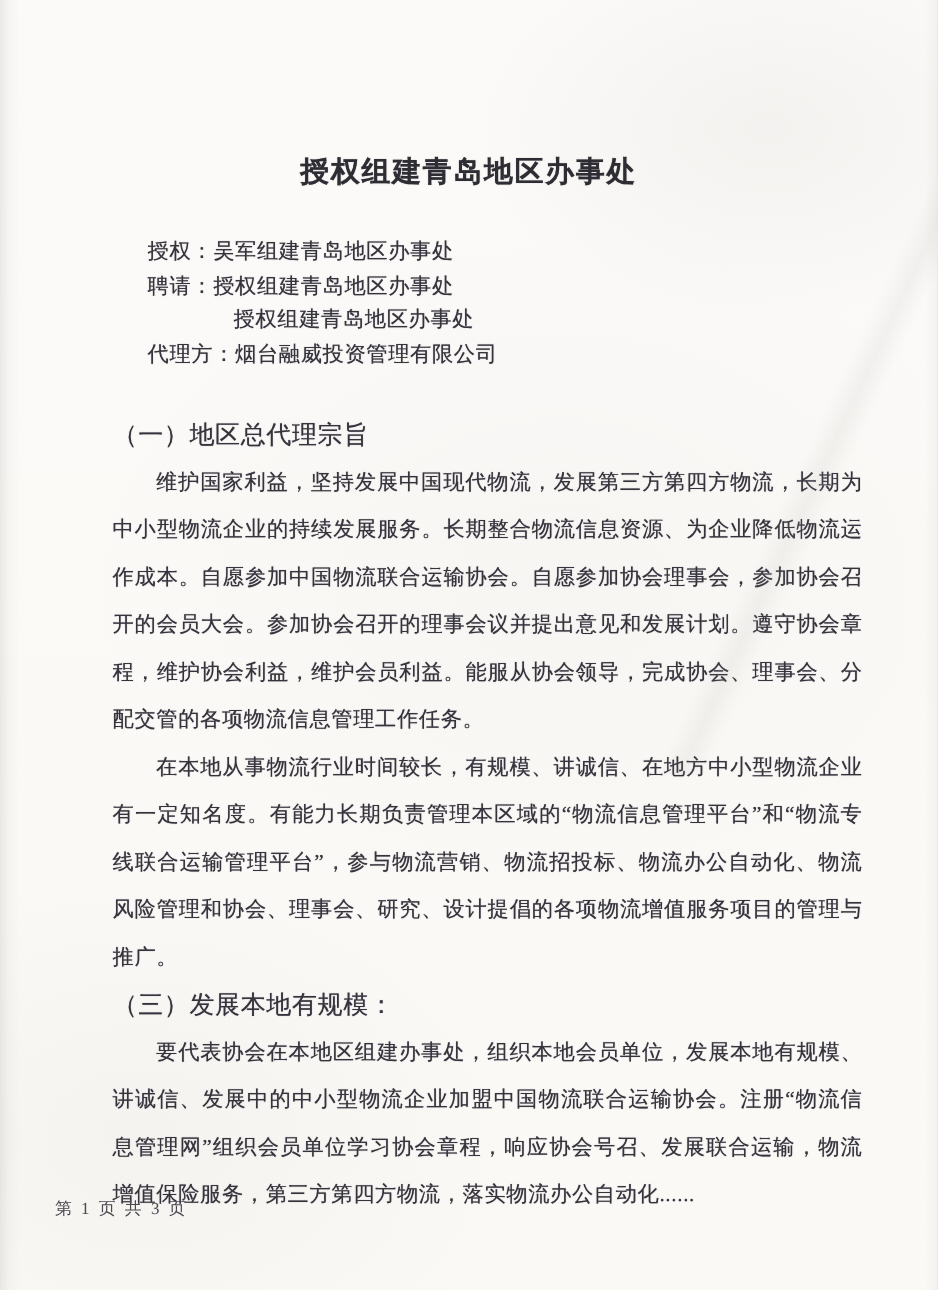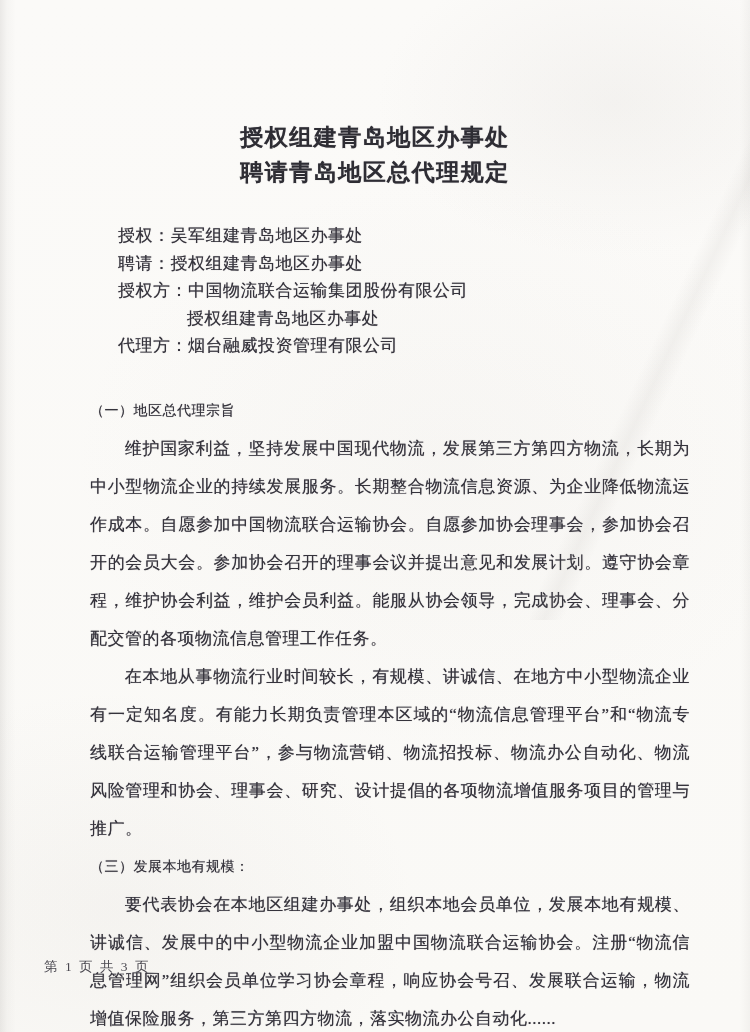--- a/index.html
+++ b/index.html
@@ -56,21 +56,21 @@
     letter-spacing: 0.5px;
     white-space: pre-wrap;
   }
   .hline.ind {
     padding-left: 4.05em;
   }
   .body-block {
     margin-top: 32px;
   }
   .sec-heading {
-    font-size: 14px;
+    font-size: 20px;
     line-height: 38px;
     letter-spacing: 0.5px;
   }
   .para {
     margin: 0;
     font-size: 17px;
     line-height: 38px;
     letter-spacing: 0.5px;
     text-align: justify;
     text-justify: inter-character;
@@ -89,28 +89,26 @@
     color: #4a4850;
     padding-left: 44px;
   }
 </style>
 </head>
 <body>
 
 <div class="scan-page">
   <div class="title-block">
     <div class="title-line">授权组建青岛地区办事处</div>
-    <div class="title-line">聘请青岛地区总代理规定</div>
   </div>
 
   <div class="content">
     <div class="header-block" id="header-block">
         <div class="hline">授权：吴军组建青岛地区办事处</div>
         <div class="hline">聘请：授权组建青岛地区办事处</div>
-        <div class="hline">授权方：中国物流联合运输集团股份有限公司</div>
         <div class="hline ind">授权组建青岛地区办事处</div>
         <div class="hline">代理方：烟台融威投资管理有限公司</div>
       </div>
     <div class="body-block" id="body-block">
         <div class="sec-heading">（一）地区总代理宗旨</div>
         <p class="para">维护国家利益，坚持发展中国现代物流，发展第三方第四方物流，长期为中小型物流企业的持续发展服务。长期整合物流信息资源、为企业降低物流运作成本。自愿参加中国物流联合运输协会。自愿参加协会理事会，参加协会召开的会员大会。参加协会召开的理事会议并提出意见和发展计划。遵守协会章程，维护协会利益，维护会员利益。能服从协会领导，完成协会、理事会、分配交管的各项物流信息管理工作任务。</p>
         <p class="para">在本地从事物流行业时间较长，有规模、讲诚信、在地方中小型物流企业有一定知名度。有能力长期负责管理本区域的“物流信息管理平台”和“物流专线联合运输管理平台”，参与物流营销、物流招投标、物流办公自动化、物流风险管理和协会、理事会、研究、设计提倡的各项物流增值服务项目的管理与推广。</p>
         <div class="sec-heading">（三）发展本地有规模：</div>
         <p class="para">要代表协会在本地区组建办事处，组织本地会员单位，发展本地有规模、讲诚信、发展中的中小型物流企业加盟中国物流联合运输协会。注册“物流信息管理网”组织会员单位学习协会章程，响应协会号召、发展联合运输，物流增值保险服务，第三方第四方物流，落实物流办公自动化......</p>
       </div>

